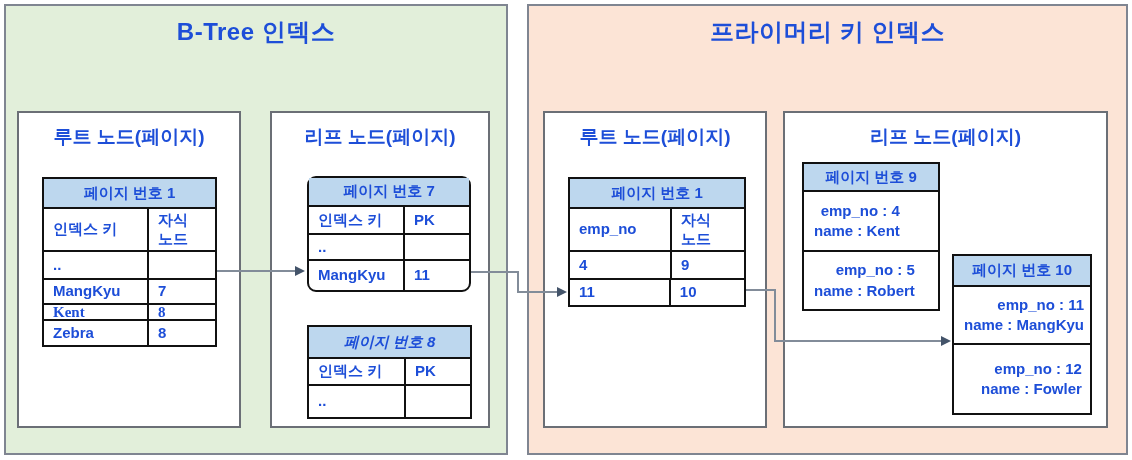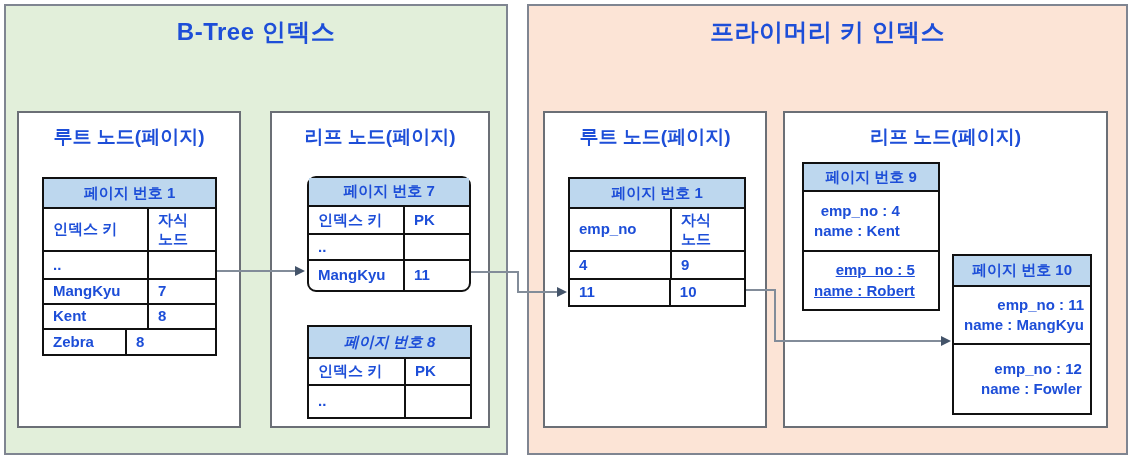--- a/index.html
+++ b/index.html
@@ -45,26 +45,26 @@
 노드</div>
     </div>
     <div class="trow" style="height:28px;">
       <div class="tcell" style="width:103px;">..</div>
       <div class="tcell second" style="width:68px;"></div>
     </div>
     <div class="trow" style="height:25px;">
       <div class="tcell" style="width:103px;">MangKyu</div>
       <div class="tcell second" style="width:68px;">7</div>
     </div>
-    <div class="trow" style="height:25px;">
+    <div class="trow" style="height:16px;font-family:Liberation Serif, serif;">
       <div class="tcell" style="width:103px;">Kent</div>
       <div class="tcell second" style="width:68px;">8</div>
     </div>
     <div class="trow" style="height:24px;">
-      <div class="tcell" style="width:81px;">Zebra</div>
+      <div class="tcell" style="width:103px;">Zebra</div>
       <div class="tcell second" style="width:68px;">8</div>
     </div>
   </div>
 
   <div class="node-box" style="left:270px;top:111px;width:220px;height:317px;">
     <div class="box-title">리프 노드(페이지)</div>
   </div>
   <div class="dtable" style="left:307px;top:176px;width:164px;border-radius:9px;">
     <div class="thead" style="height:29px;">페이지 번호 7</div>
     <div class="trow" style="height:28px;">
@@ -116,21 +116,21 @@
     </div>
   </div>
 
   <div class="node-box" style="left:783px;top:111px;width:325px;height:317px;">
     <div class="box-title">리프 노드(페이지)</div>
   </div>
   <div class="dtable" style="left:802px;top:162px;width:138px;">
     <div class="thead" style="height:28px;">페이지 번호 9</div>
     <div class="datacell" style="height:60px;">emp_no : 4
 name : Kent</div>
-    <div class="datacell" style="height:57px;text-decoration:underline;">emp_no : 5
+    <div class="datacell" style="height:57px;">emp_no : 5
 name : Robert</div>
   </div>
   <div class="dtable" style="left:952px;top:254px;width:140px;">
     <div class="thead" style="height:31px;">페이지 번호 10</div>
     <div class="datacell" style="height:58px;">emp_no : 11
 name : MangKyu</div>
     <div class="datacell" style="height:68px;margin-left:17px;">emp_no : 12
 name : Fowler</div>
   </div>
 

